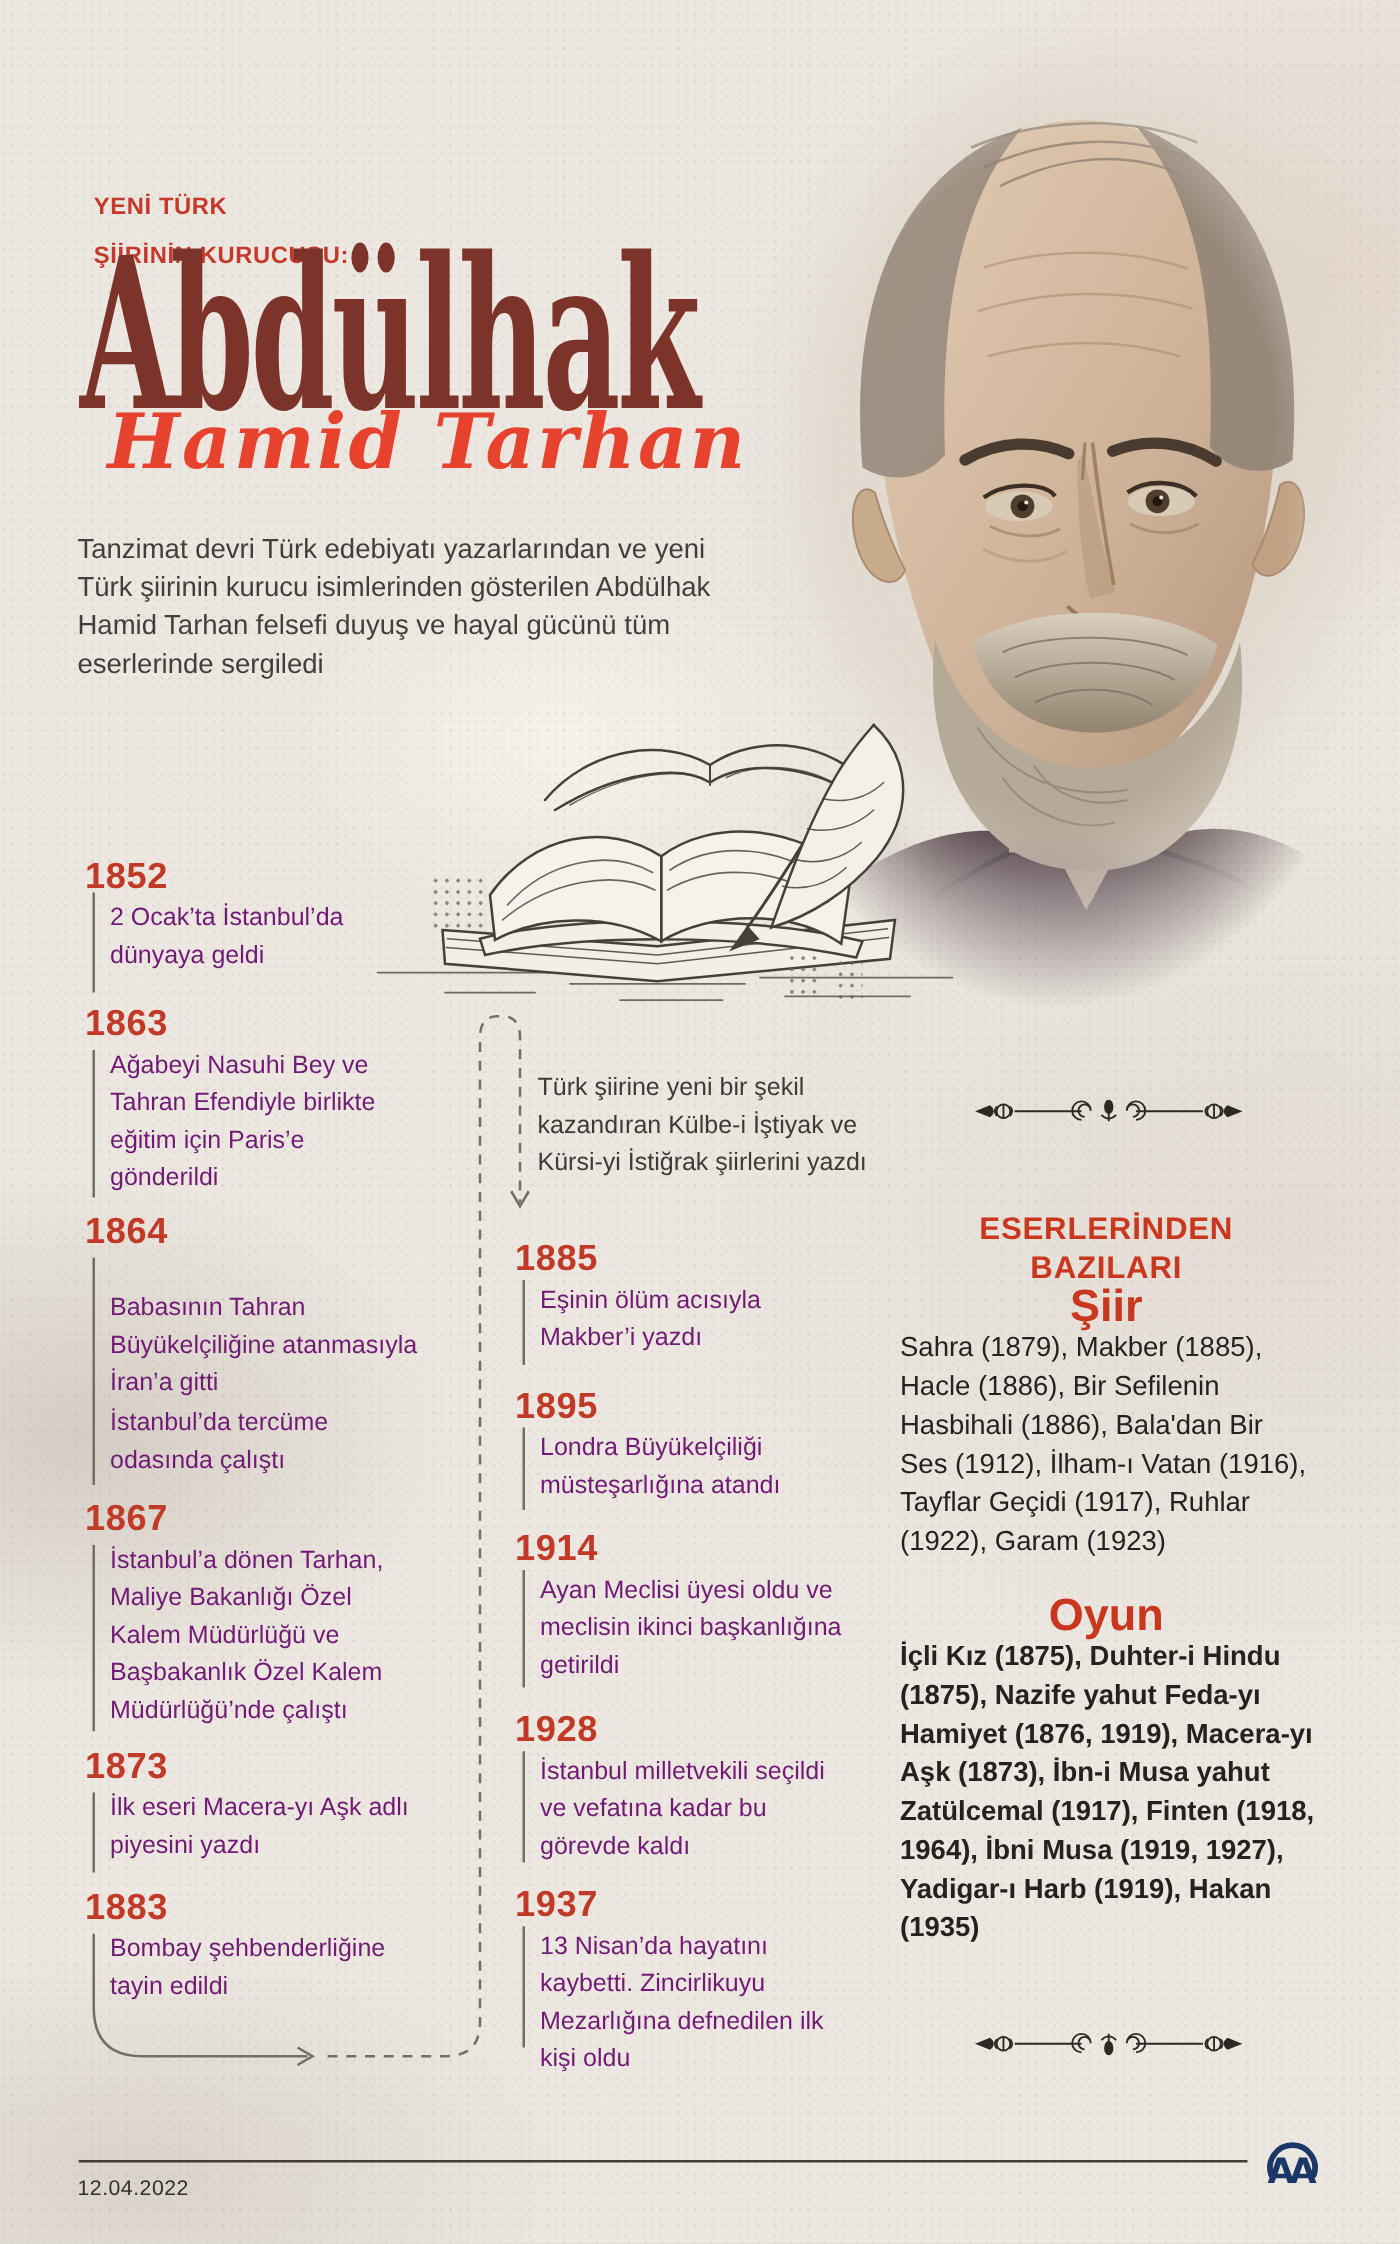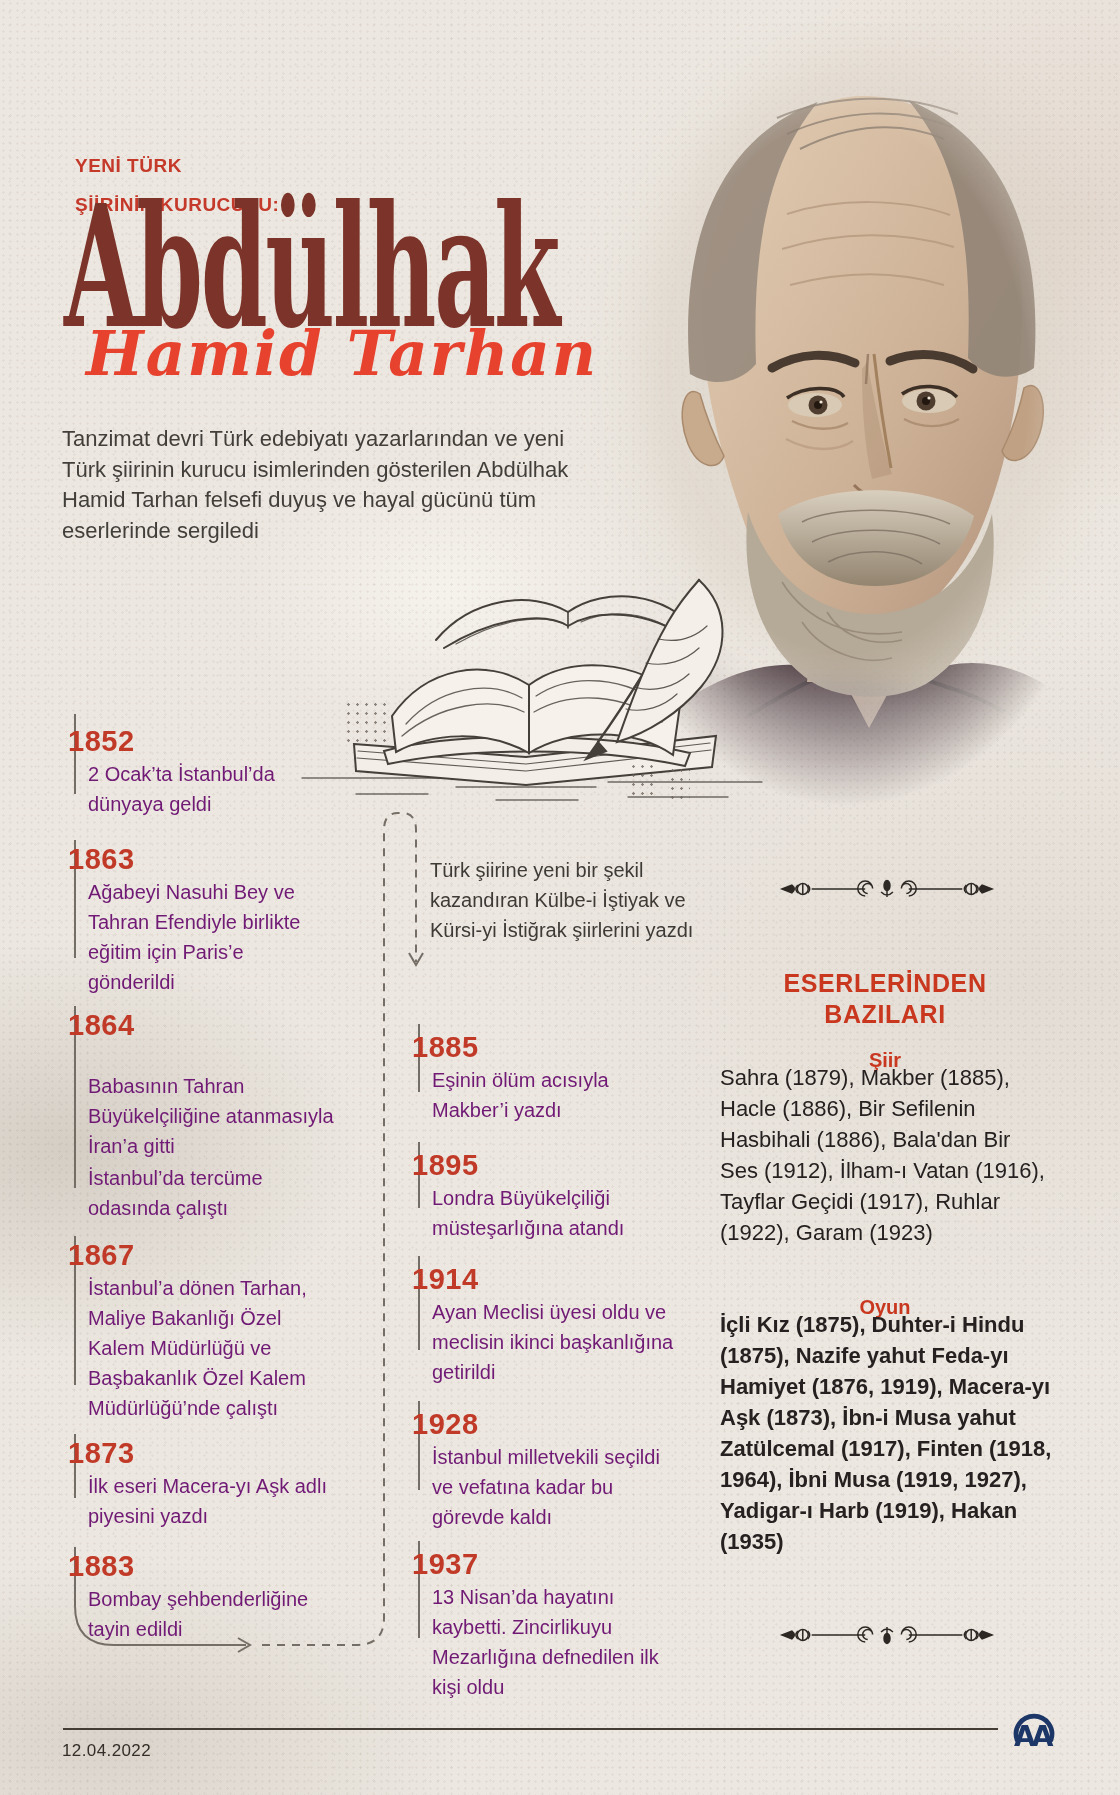--- a/index.html
+++ b/index.html
@@ -35,34 +35,34 @@
   .big-title { left:64px; top:188px; font-family:"DejaVu Serif", serif; font-weight:700;
                font-size:168px; line-height:158px; color:#7c342a; letter-spacing:-4px;
                transform:scaleX(.57); transform-origin:0 0; white-space:nowrap; }
   .script-title { left:86px; top:318px; font-family:"DejaVu Serif", serif; font-style:italic;
                   font-weight:700; font-size:61px; color:#e6422e; letter-spacing:2px;
                   white-space:nowrap; }
   .intro { left:62px; top:424px; width:508px; font-size:22px; line-height:30.5px;
            color:#423e3a; }
 
   
-  .entry { position:absolute; z-index:4;margin-top:40px; }
+  .entry { position:absolute; z-index:4; }
   .year  { font-size:29px; line-height:31px; font-weight:700; color:#c13a28; letter-spacing:.5px; }
   .etext { margin:2px 0 0 20px; font-size:20px; line-height:30px; color:#701a75; }
   .etext2{ margin-top:30px; }
   .tl-left  { left:68px;  width:266px; }
   .tl-mid   { left:412px; width:268px; }
   .mid-lead { left:430px; top:855px; width:268px; font-size:20px; line-height:30px;
               color:#3e3a36; }
 
   
   .works-heading { left:665px; top:968px; width:440px; text-align:center; font-weight:700;
                    font-size:25px; line-height:31px; color:#c8371e; letter-spacing:.6px; }
   .section-title { left:665px; width:440px; text-align:center; font-weight:700;
-                   font-size:20px; color:#c8371e;margin-top:25px; }
+                   font-size:36px; color:#c8371e; }
   .section-body  { left:720px; width:334px; text-align:left; font-size:22px;
                    line-height:31px; color:#262120; }
   #siir-title { top:1024px; } #siir-body { top:1062px; }
   #oyun-title { top:1271px; } #oyun-body { top:1309px;font-weight:bold; }
   .ornament { left:778px; top:874px; width:218px; height:30px; }
   .ornament2{ top:1620px; }
 
   
   .dots { background-image:radial-gradient(#6a625b 1.2px, transparent 1.45px);
           background-size:9px 9px; opacity:.75; }

